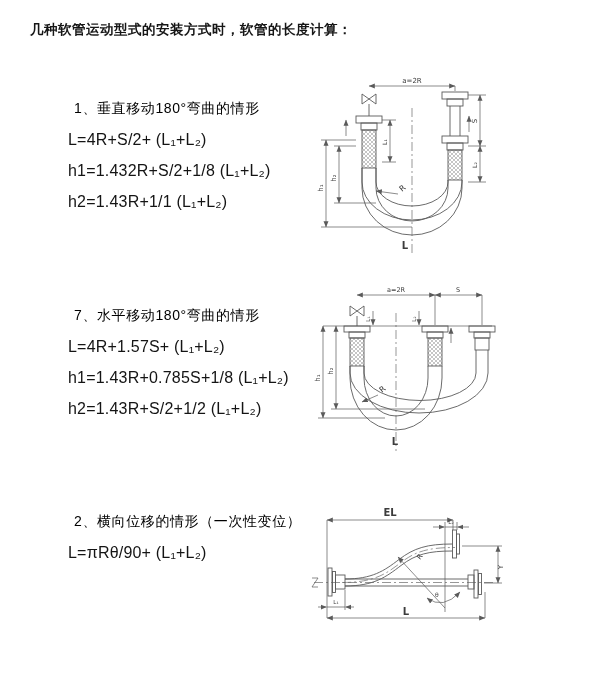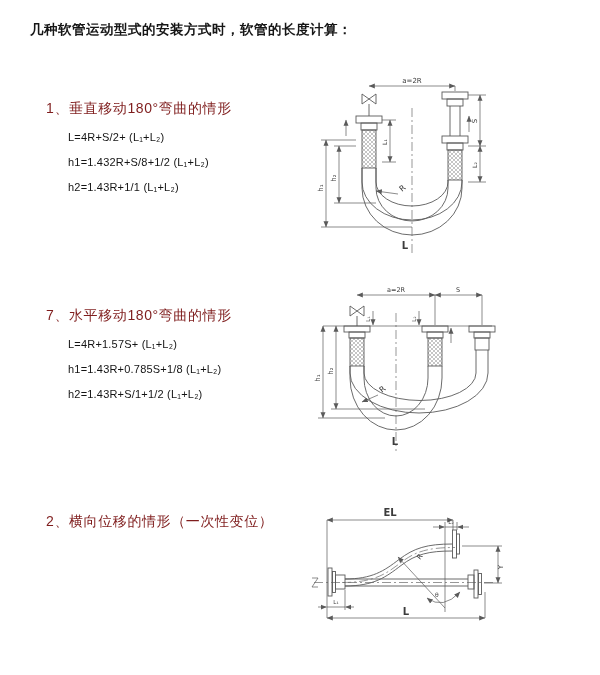--- a/index.html
+++ b/index.html
@@ -6,42 +6,42 @@
   .page{
     position:relative;width:600px;height:675px;background:#ffffff;
     font-family:"Liberation Sans","DejaVu Sans",sans-serif;color:#111;
     overflow:hidden;margin:0 auto;padding-left:38px;
   }
   .title{
     position:absolute;left:30px;top:21px;font-size:13.5px;font-weight:bold;
     letter-spacing:0.5px;color:#161616;
   }
   .sec{position:absolute;}
-  .sec-heading{font-size:14px;color:#7f1d1d;letter-spacing:0.6px;font-weight:500;}
+  .sec-heading{font-size:14px;color:#000000;letter-spacing:0.6px;font-weight:500;margin-left:28px;}
   .formula{
-    font-size:11px;margin-top:13px;padding-left:22px;letter-spacing:0.2px;
+    font-size:16px;margin-top:13px;padding-left:22px;letter-spacing:0.2px;
     color:#141414;white-space:nowrap;
   }
   .diag{position:absolute;}
   .diag text{font-family:"DejaVu Sans","Liberation Sans",sans-serif;fill:#3c3c3c;}
   .drw{stroke:#5a5a5a;fill:none;stroke-width:0.9;}
   .dim{stroke:#5a5a5a;fill:none;stroke-width:0.7;}
   .cl{stroke:#6a6a6a;fill:none;stroke-width:0.7;stroke-dasharray:9 3 2 3;}
 </style>
 </head>
 <body>
 
 <div class="page">
 
   <div class="title">几种软管运动型式的安装方式时，软管的长度计算：</div>
 
   <div class="sec" style="left:46px;top:100px;">
     <div class="sec-heading">1、垂直移动180°弯曲的情形</div>
     <div class="formula">L=4R+S/2+ (L₁+L₂)</div>
-    <div class="formula">h1=1.432R+S/8+1/2 (L₁+L₂)</div>
+    <div class="formula">h1=1.432R+S/2+1/8 (L₁+L₂)</div>
     <div class="formula">h2=1.43R+1/1 (L₁+L₂)</div>
   </div>
 
   <svg class="diag" style="left:312px;top:70px;" width="280" height="195" viewBox="0 0 280 195">
     <defs>
       <marker id="ar1" markerWidth="7" markerHeight="7" refX="5.8" refY="3.5" orient="auto-start-reverse" markerUnits="userSpaceOnUse">
         <path d="M0,1 L6,3.5 L0,6 Z" fill="#5a5a5a"></path>
       </marker>
       <pattern id="h1p" patternUnits="userSpaceOnUse" width="4" height="4">
         <path d="M0,4 L4,0 M0,0 L4,4" stroke="#8a8a8a" stroke-width="0.5"></path>
@@ -101,21 +101,21 @@
       <text x="165" y="95" transform="rotate(-90 165 95)" text-anchor="middle" font-size="6">L₂</text>
       <text x="90" y="122" transform="rotate(-40 90 122)" font-size="8">R</text>
       <text x="93" y="179" font-size="10" font-weight="bold" text-anchor="middle" fill="#222">L</text>
     </g>
   </svg>
 
   <div class="sec" style="left:46px;top:307px;">
     <div class="sec-heading">7、水平移动180°弯曲的情形</div>
     <div class="formula">L=4R+1.57S+ (L₁+L₂)</div>
     <div class="formula">h1=1.43R+0.785S+1/8 (L₁+L₂)</div>
-    <div class="formula">h2=1.43R+S/1+1/2 (L₁+L₂)</div>
+    <div class="formula">h2=1.43R+S/2+1/2 (L₁+L₂)</div>
   </div>
 
   <svg class="diag" style="left:310px;top:283px;" width="290" height="175" viewBox="0 0 290 175">
     <defs>
       <marker id="ar2" markerWidth="7" markerHeight="7" refX="5.8" refY="3.5" orient="auto-start-reverse" markerUnits="userSpaceOnUse">
         <path d="M0,1 L6,3.5 L0,6 Z" fill="#5a5a5a"></path>
       </marker>
       <pattern id="h2p" patternUnits="userSpaceOnUse" width="4" height="4">
         <path d="M0,4 L4,0 M0,0 L4,4" stroke="#8a8a8a" stroke-width="0.5"></path>
       </pattern>
@@ -165,20 +165,21 @@
       <text x="23" y="88" transform="rotate(-90 23 88)" text-anchor="middle" font-size="7">h₂</text>
       <text x="60" y="36" transform="rotate(-90 60 36)" text-anchor="middle" font-size="5.5">L₁</text>
       <text x="106" y="36" transform="rotate(-90 106 36)" text-anchor="middle" font-size="5.5">L₂</text>
       <text x="72" y="110" transform="rotate(-40 72 110)" font-size="8">R</text>
       <text x="85" y="162" font-size="10" font-weight="bold" text-anchor="middle" fill="#222">L</text>
     </g>
   </svg>
 
   <div class="sec" style="left:46px;top:513px;">
     <div class="sec-heading">2、横向位移的情形（一次性变位）</div>
+    <div class="formula">L=πRθ/90+ (L₁+L₂)</div>
   </div>
 
   <svg class="diag" style="left:300px;top:500px;" width="300" height="130" viewBox="0 0 300 130">
     <defs>
       <marker id="ar3" markerWidth="7" markerHeight="7" refX="5.8" refY="3.5" orient="auto-start-reverse" markerUnits="userSpaceOnUse">
         <path d="M0,1 L6,3.5 L0,6 Z" fill="#5a5a5a"></path>
       </marker>
     </defs>
 
     <g>

